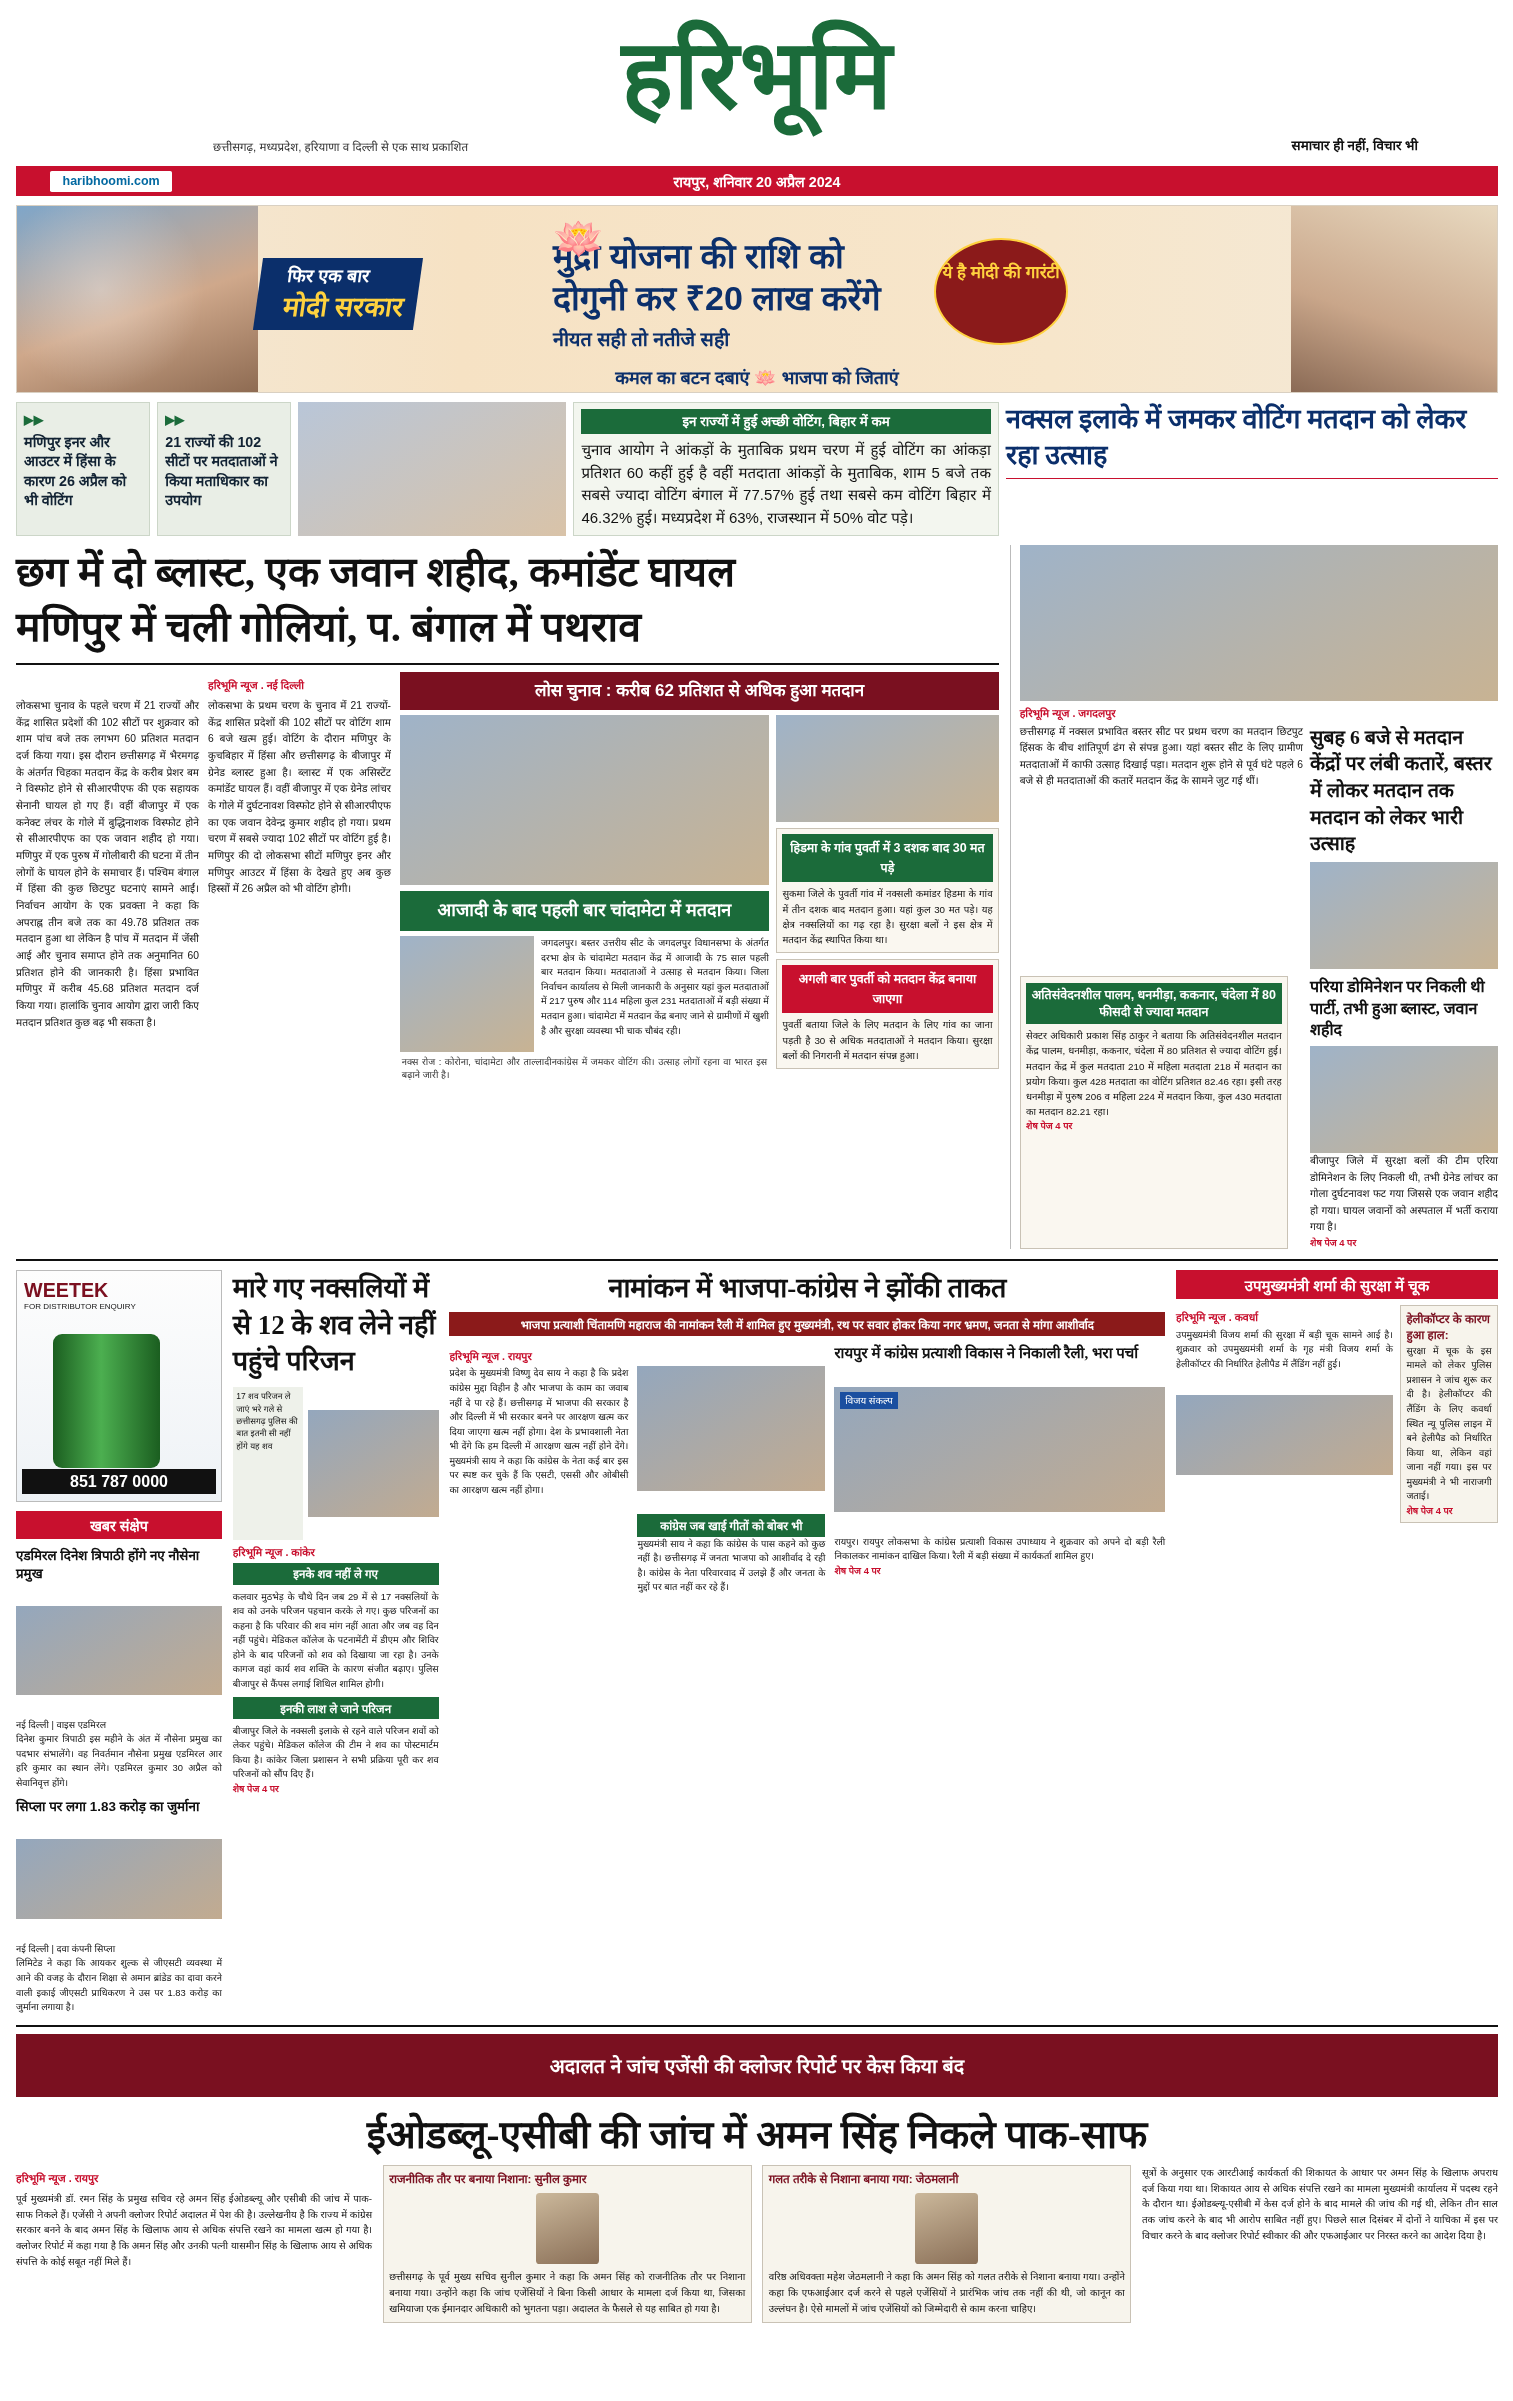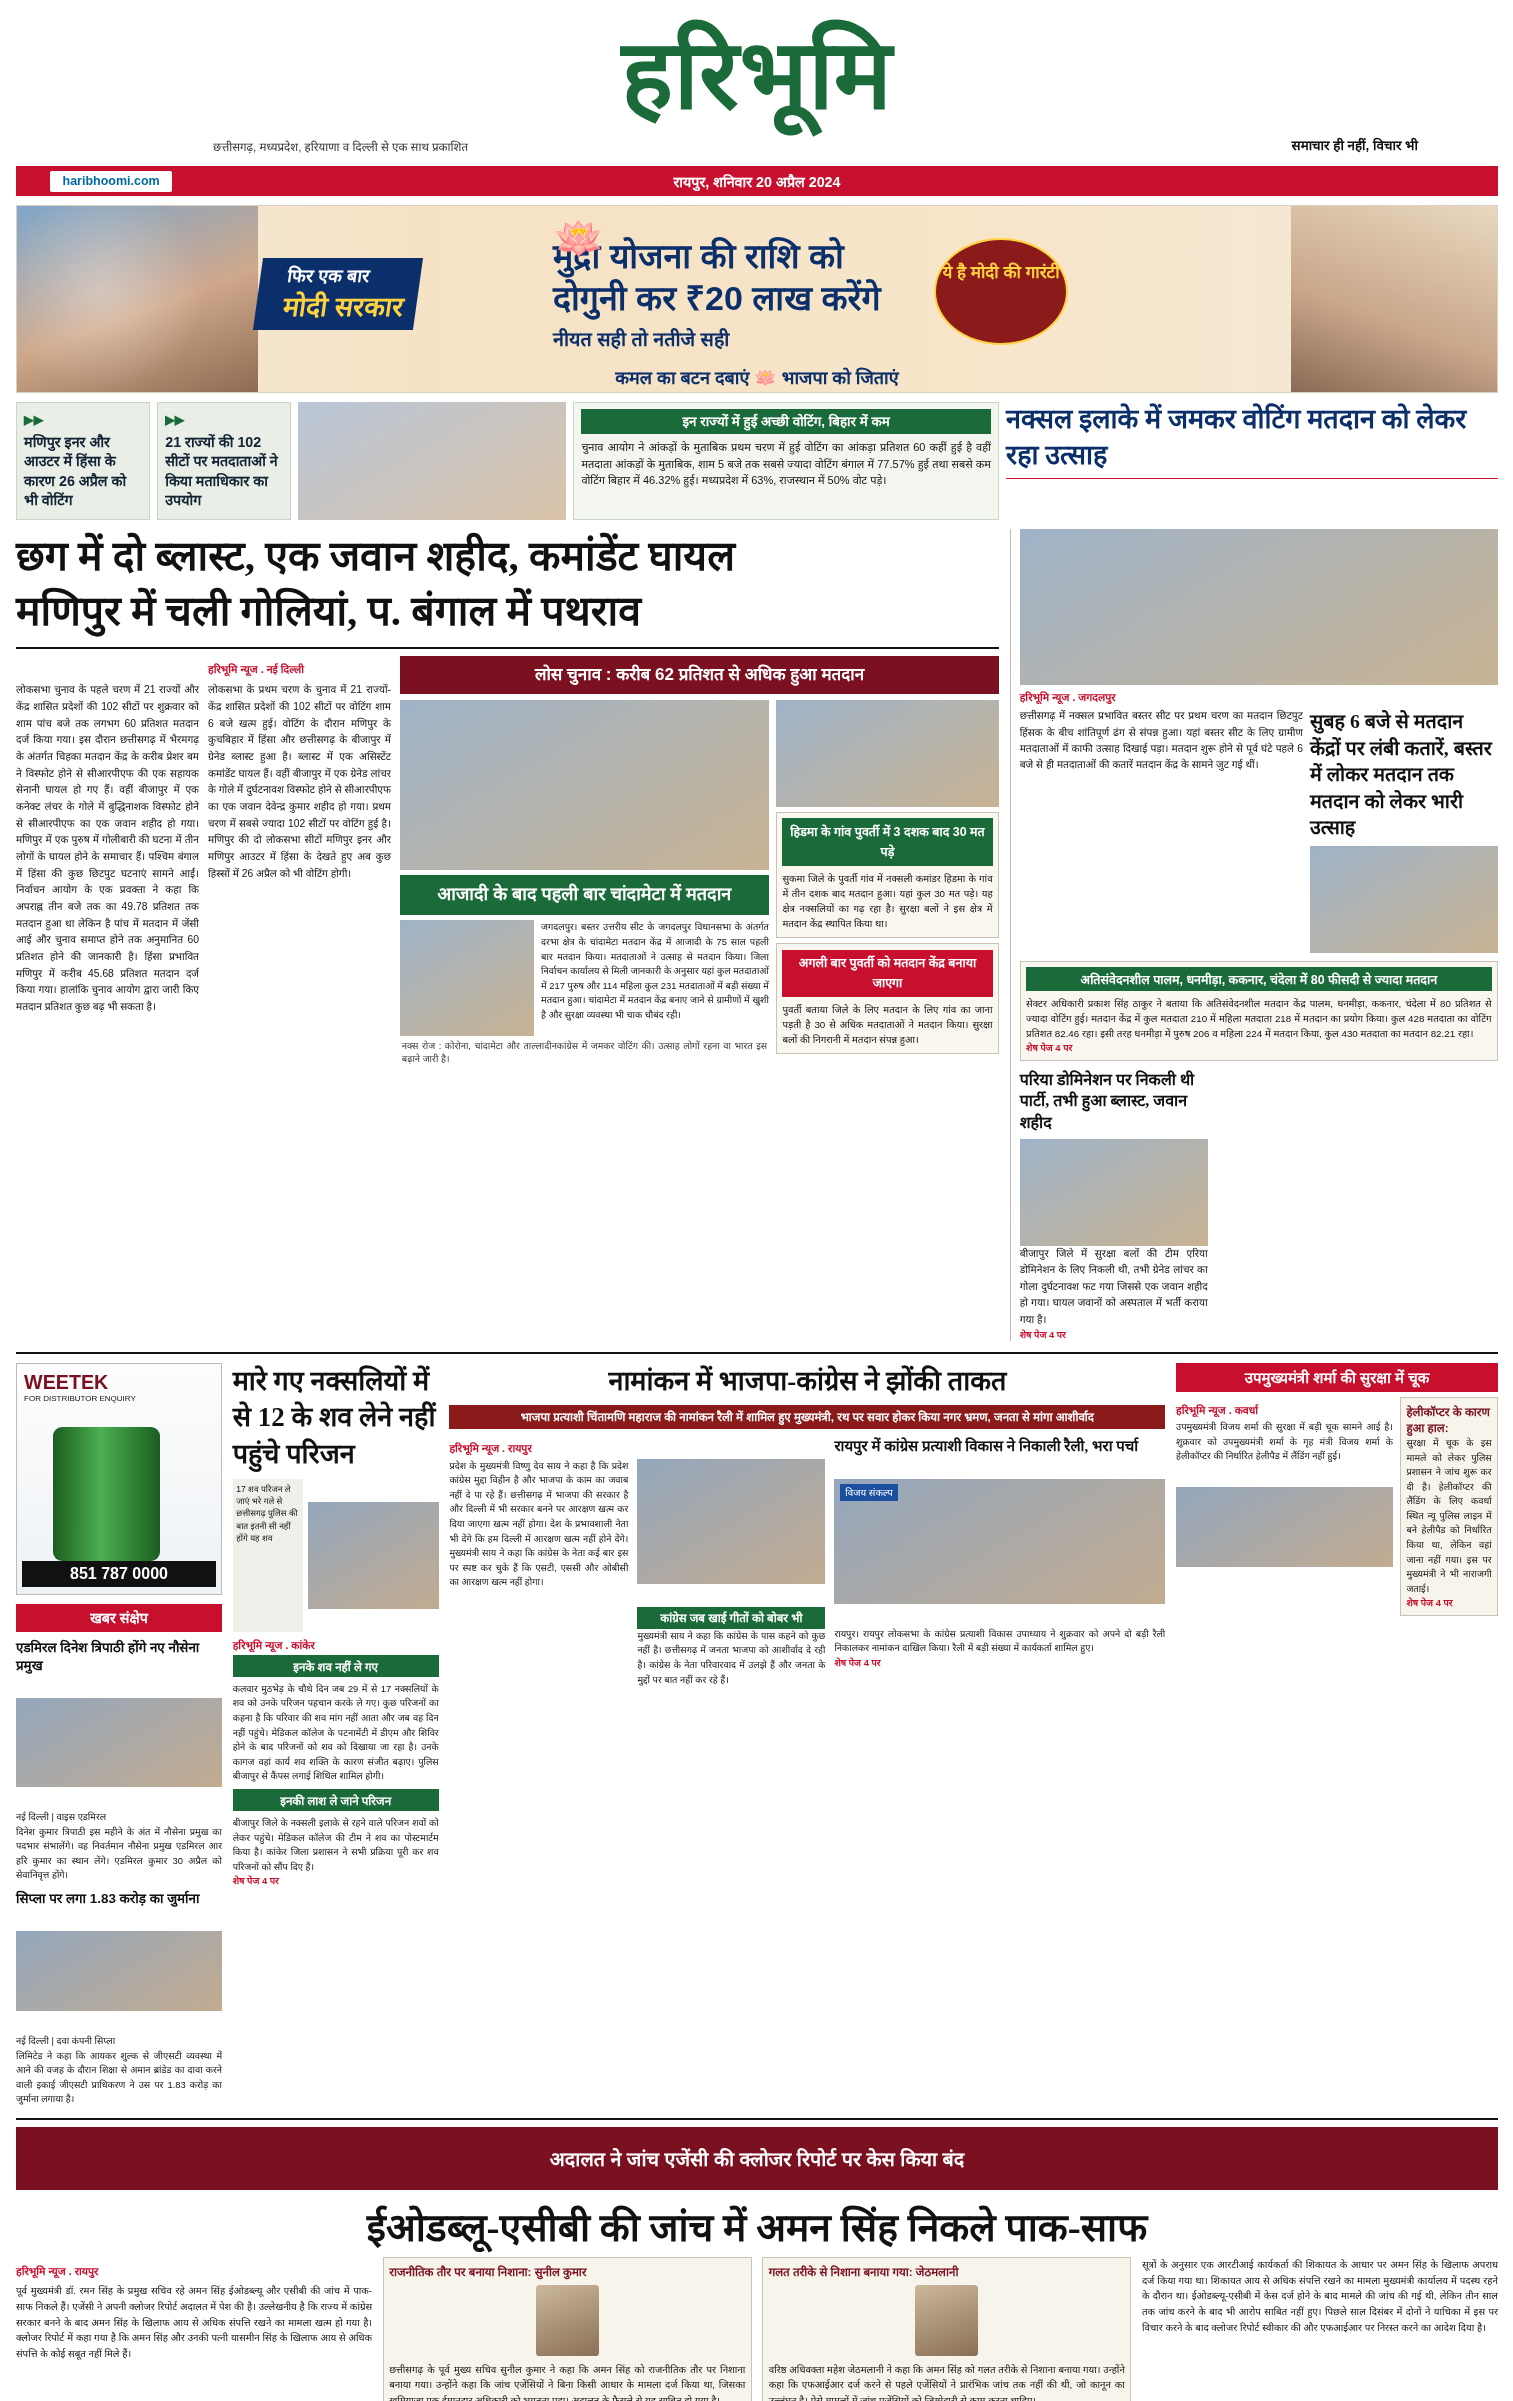--- a/index.html
+++ b/index.html
@@ -106,21 +106,21 @@
   }
   .teaser .arrows { color: #1b6b3a; font-size: 12.5px; margin-bottom: 3.6px; }
   .teaser-photo { width: 268px; background: linear-gradient(150deg,#b9c6d8,#d9c3a8); }
   .strip-box {
     flex: 1; border: 0.9px solid #ccd6c8; background: #f3f6ef; padding: 5.4px 7.1px;
   }
   .strip-box-title {
     background: #1b6b3a; color: #fff; font-size: 13.4px; font-weight: bold;
     text-align: center; padding: 3.6px 5.4px;
   }
-  .strip-box-text { font-size: 11px; line-height: 1.5; margin-top: 5.4px; text-align: justify; }
+  .strip-box-text { font-size: 15px; line-height: 1.5; margin-top: 5.4px; text-align: justify; }
   .strip-right { flex: 1; }
   .strip-right-head {
     font-family: "Liberation Serif", serif;
     font-size: 27px; font-weight: bold; color: #0b2f6b; line-height: 1.3;
     border-bottom: 1.8px solid #c8102e; padding-bottom: 5.4px;
   }
 
   
   .main { display: flex; gap: 10.7px; margin-top: 9px; }
   .left-col { width: 983px; }
@@ -332,21 +332,21 @@
       <div style="display:flex; gap:7.1px;">
         <div style="flex:1;">
           <div class="right-sub">छत्तीसगढ़ में नक्सल प्रभावित बस्तर सीट पर प्रथम चरण का मतदान छिटपुट हिंसक के बीच शांतिपूर्ण ढंग से संपन्न हुआ। यहां बस्तर सीट के लिए ग्रामीण मतदाताओं में काफी उत्साह दिखाई पड़ा। मतदान शुरू होने से पूर्व घंटे पहले 6 बजे से ही मतदाताओं की कतारें मतदान केंद्र के सामने जुट गई थीं।</div>
         </div>
         <div style="width:188px;">
           <div class="right-head">सुबह 6 बजे से मतदान केंद्रों पर लंबी कतारें, बस्तर में लोकर मतदान तक मतदान को लेकर भारी उत्साह</div>
           <div class="photo" style="height:107px;"></div>
         </div>
       </div>
 
-      <div style="display:flex; gap:8px; margin-top:7.1px;flex-direction:column;">
+      <div style="display:flex; gap:22px; margin-top:7.1px;">
         <div class="box" style="flex:1;">
           <div class="box-title">अतिसंवेदनशील पालम, धनमीड़ा, ककनार, चंदेला में 80 फीसदी से ज्यादा मतदान</div>
           <div class="box-text">सेक्टर अधिकारी प्रकाश सिंह ठाकुर ने बताया कि अतिसंवेदनशील मतदान केंद्र पालम, धनमीड़ा, ककनार, चंदेला में 80 प्रतिशत से ज्यादा वोटिंग हुई। मतदान केंद्र में कुल मतदाता 210 में महिला मतदाता 218 में मतदान का प्रयोग किया। कुल 428 मतदाता का वोटिंग प्रतिशत 82.46 रहा। इसी तरह धनमीड़ा में पुरुष 206 व महिला 224 में मतदान किया, कुल 430 मतदाता का मतदान 82.21 रहा।</div>
           <div class="jump">शेष पेज 4 पर</div>
         </div>
         <div style="width:188px;">
           <div class="right-head" style="font-size:16px;">परिया डोमिनेशन पर निकली थी पार्टी, तभी हुआ ब्लास्ट, जवान शहीद</div>
           <div class="photo" style="height:107px;"></div>
           <div class="right-sub">बीजापुर जिले में सुरक्षा बलों की टीम एरिया डोमिनेशन के लिए निकली थी, तभी ग्रेनेड लांचर का गोला दुर्घटनावश फट गया जिससे एक जवान शहीद हो गया। घायल जवानों को अस्पताल में भर्ती कराया गया है।</div>
           <div class="jump">शेष पेज 4 पर</div>

